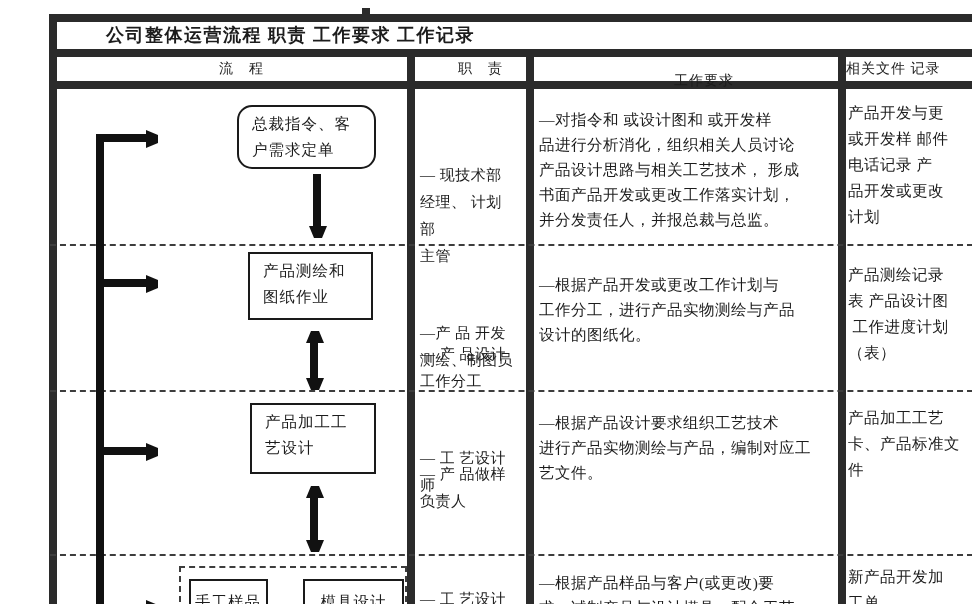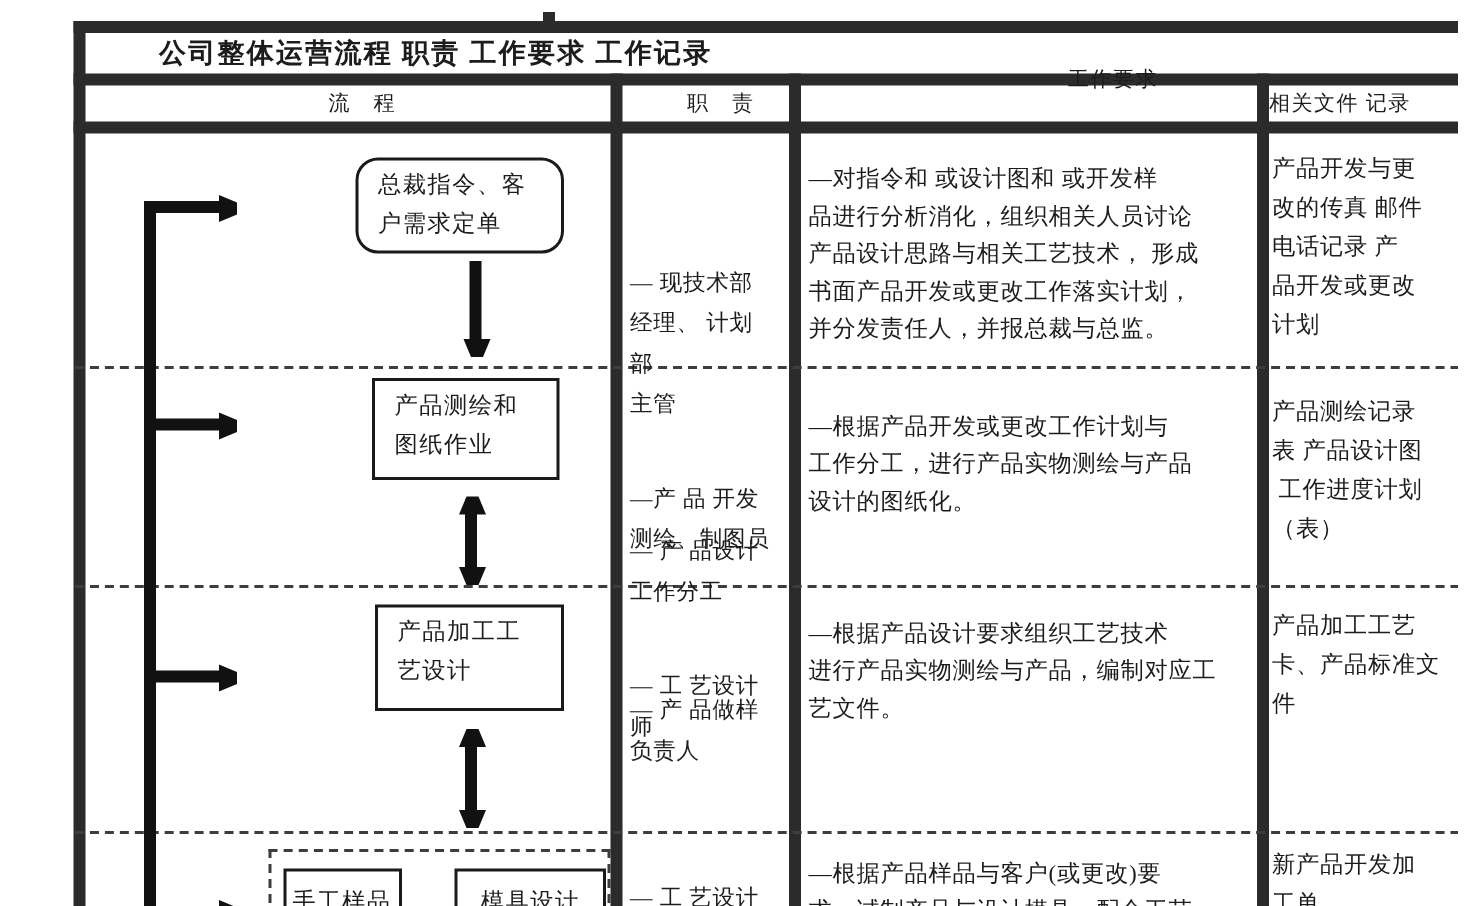--- a/index.html
+++ b/index.html
@@ -51,21 +51,21 @@
   <div class="vline" style="left:518px; top:41px; height:563px;"></div>
   <div class="vline" style="left:830px; top:41px; height:563px;"></div>
 
   <div class="dashline" style="left:42px; top:236px; width:923px;"></div>
   <div class="dashline" style="left:42px; top:382px; width:923px;"></div>
   <div class="dashline" style="left:42px; top:546px; width:923px;"></div>
 
   <div class="doc-title" style="left:94px; top:11px;">公司整体运营流程 职责 工作要求 工作记录</div>
   <div class="col-head" style="left:207px; top:48px;">流　程</div>
   <div class="col-head" style="left:446px; top:48px;">职　责</div>
-  <div class="col-head" style="left:662px; top:32px;margin-left:38px;">工作要求</div>
+  <div class="col-head" style="left:662px; top:60px;">工作要求</div>
   <div class="col-head" style="left:834px; top:48px;">相关文件 记录</div>
 
   <div class="arrowline-v" style="left:88px; top:126px; height:472px;"></div>
   <div class="arrowline-h" style="left:88px;  top:126px; width:50px;"></div>
   <div class="head-right" style="left:138px; top:122px;"></div>
   <div class="arrowline-h" style="left:88px;  top:271px; width:50px;"></div>
   <div class="head-right" style="left:138px; top:267px;"></div>
   <div class="arrowline-h" style="left:88px;  top:439px; width:50px;"></div>
   <div class="head-right" style="left:138px; top:435px;"></div>
   <div class="arrowline-h" style="left:88px;  top:596px; width:50px;"></div>
@@ -85,21 +85,21 @@
   <div class="fbox" style="left:242px; top:395px; width:126px; height:71px; padding-left:13px;">产品加工工
 艺设计</div>
   <div class="head-up" style="left:298px; top:470px;"></div>
   <div class="arrowline-v" style="left:302px; top:480px; height:54px;"></div>
   <div class="head-down" style="left:298px; top:532px;"></div>
 
   <div class="dashbox" style="left:171px; top:558px; width:228px; height:46px;"></div>
   <div class="fbox" style="left:181px; top:571px; width:79px;  height:33px; padding-top:8px;">手工样品</div>
   <div class="fbox" style="left:295px; top:571px; width:101px; height:33px; text-align:center; padding-top:8px;">模具设计</div>
 
-  <div class="cell duty" style="left:404px; top:106px;  width:112px;">
+  <div class="cell duty" style="left:404px; top:92px;  width:112px;">
     <p>— 现技术部
 经理、 计划部
 主管</p>
     <p>— 产 品设计
 工作分工</p>
   </div>
   <div class="cell duty" style="left:404px; top:250px; width:112px;">
     <p>—产 品 开发
 测绘、制图员</p>
     <p>— 工 艺设计
@@ -123,21 +123,21 @@
   <div class="cell" style="left:527px; top:260px; width:298px;">—根据产品开发或更改工作计划与
 工作分工，进行产品实物测绘与产品
 设计的图纸化。</div>
   <div class="cell" style="left:527px; top:398px; width:298px;">—根据产品设计要求组织工艺技术
 进行产品实物测绘与产品，编制对应工
 艺文件。</div>
   <div class="cell" style="left:527px; top:558px; width:298px;">—根据产品样品与客户(或更改)要
 求，试制产品与设计模具，配合工艺</div>
 
   <div class="cell records" style="left:836px; top:88px;  width:126px;">产品开发与更
-改的传真 邮件
+或开发样 邮件
 电话记录 产
 品开发或更改
 计划</div>
   <div class="cell records" style="left:836px; top:250px; width:126px;">产品测绘记录
 表 产品设计图
  工作进度计划
 （表）</div>
   <div class="cell records" style="left:836px; top:393px; width:128px;">产品加工工艺
 卡、产品标准文
 件</div>

